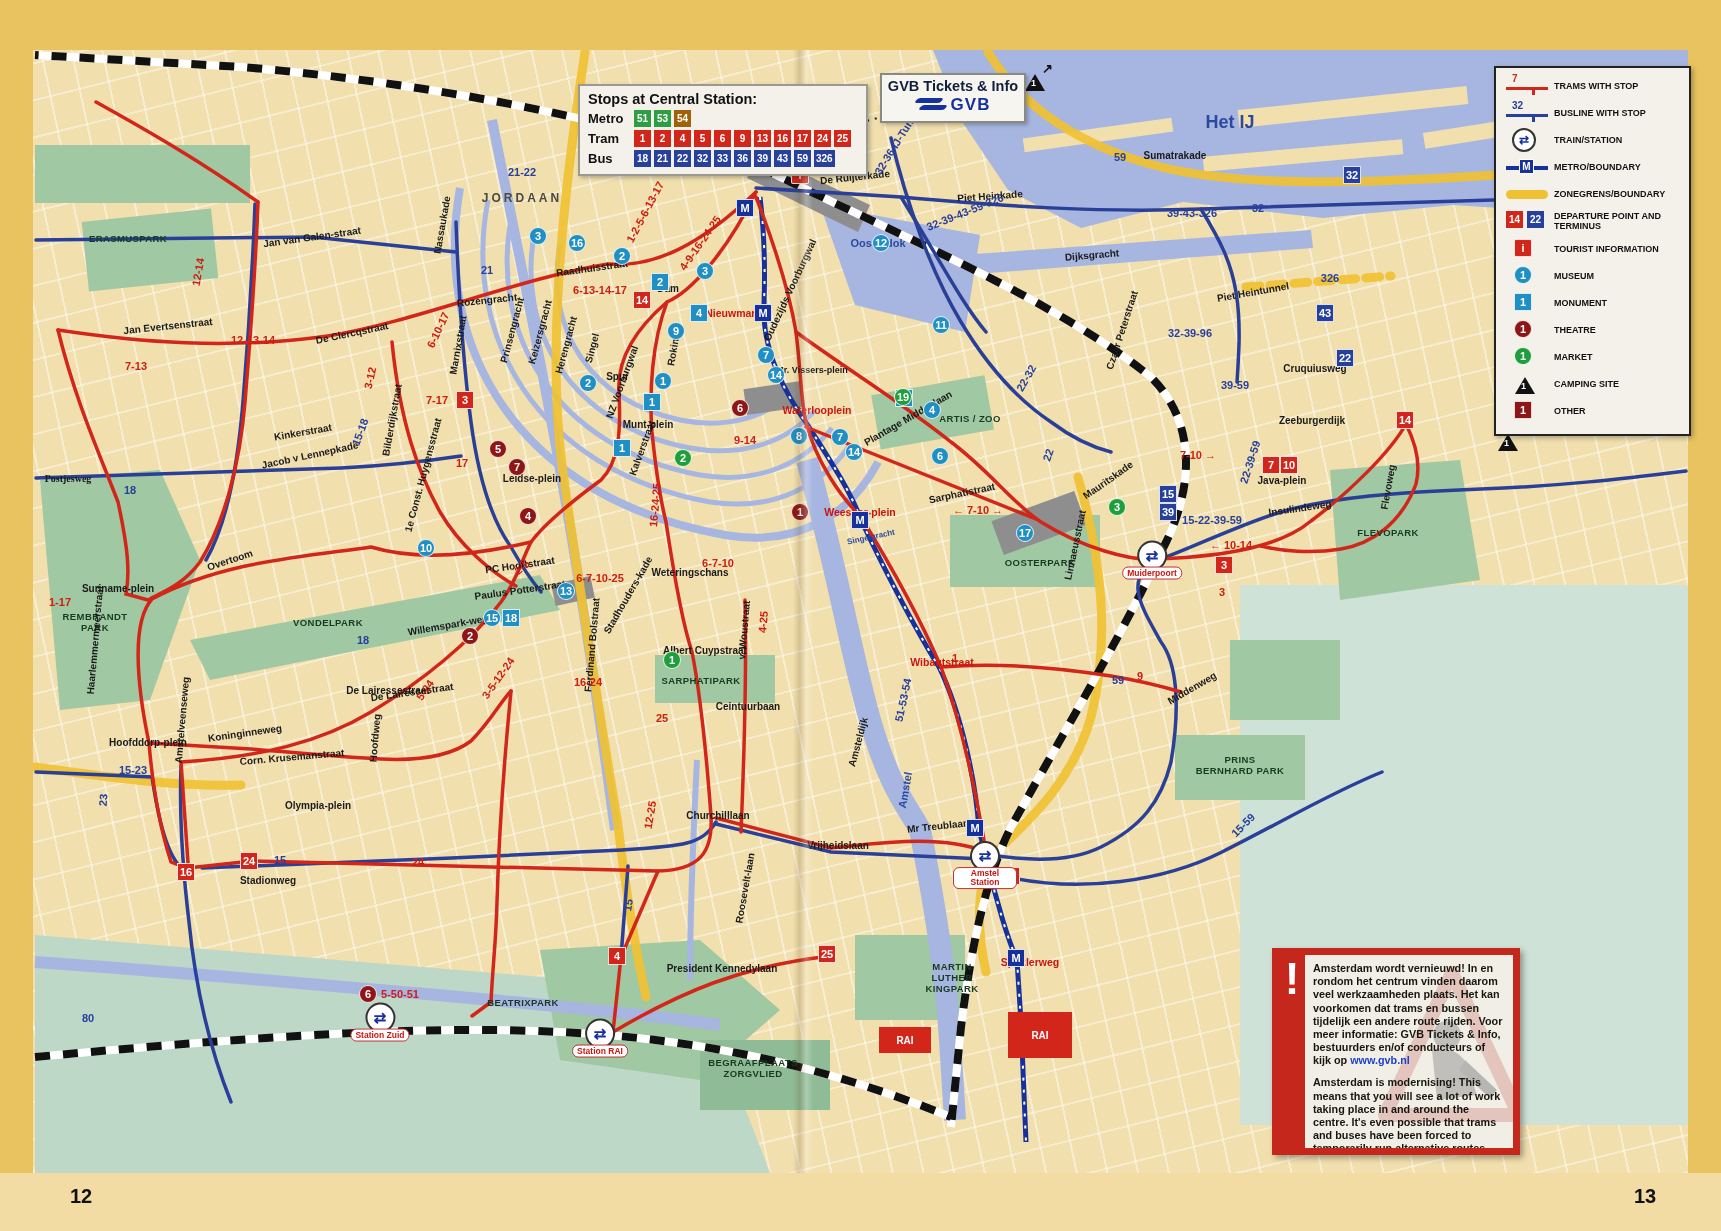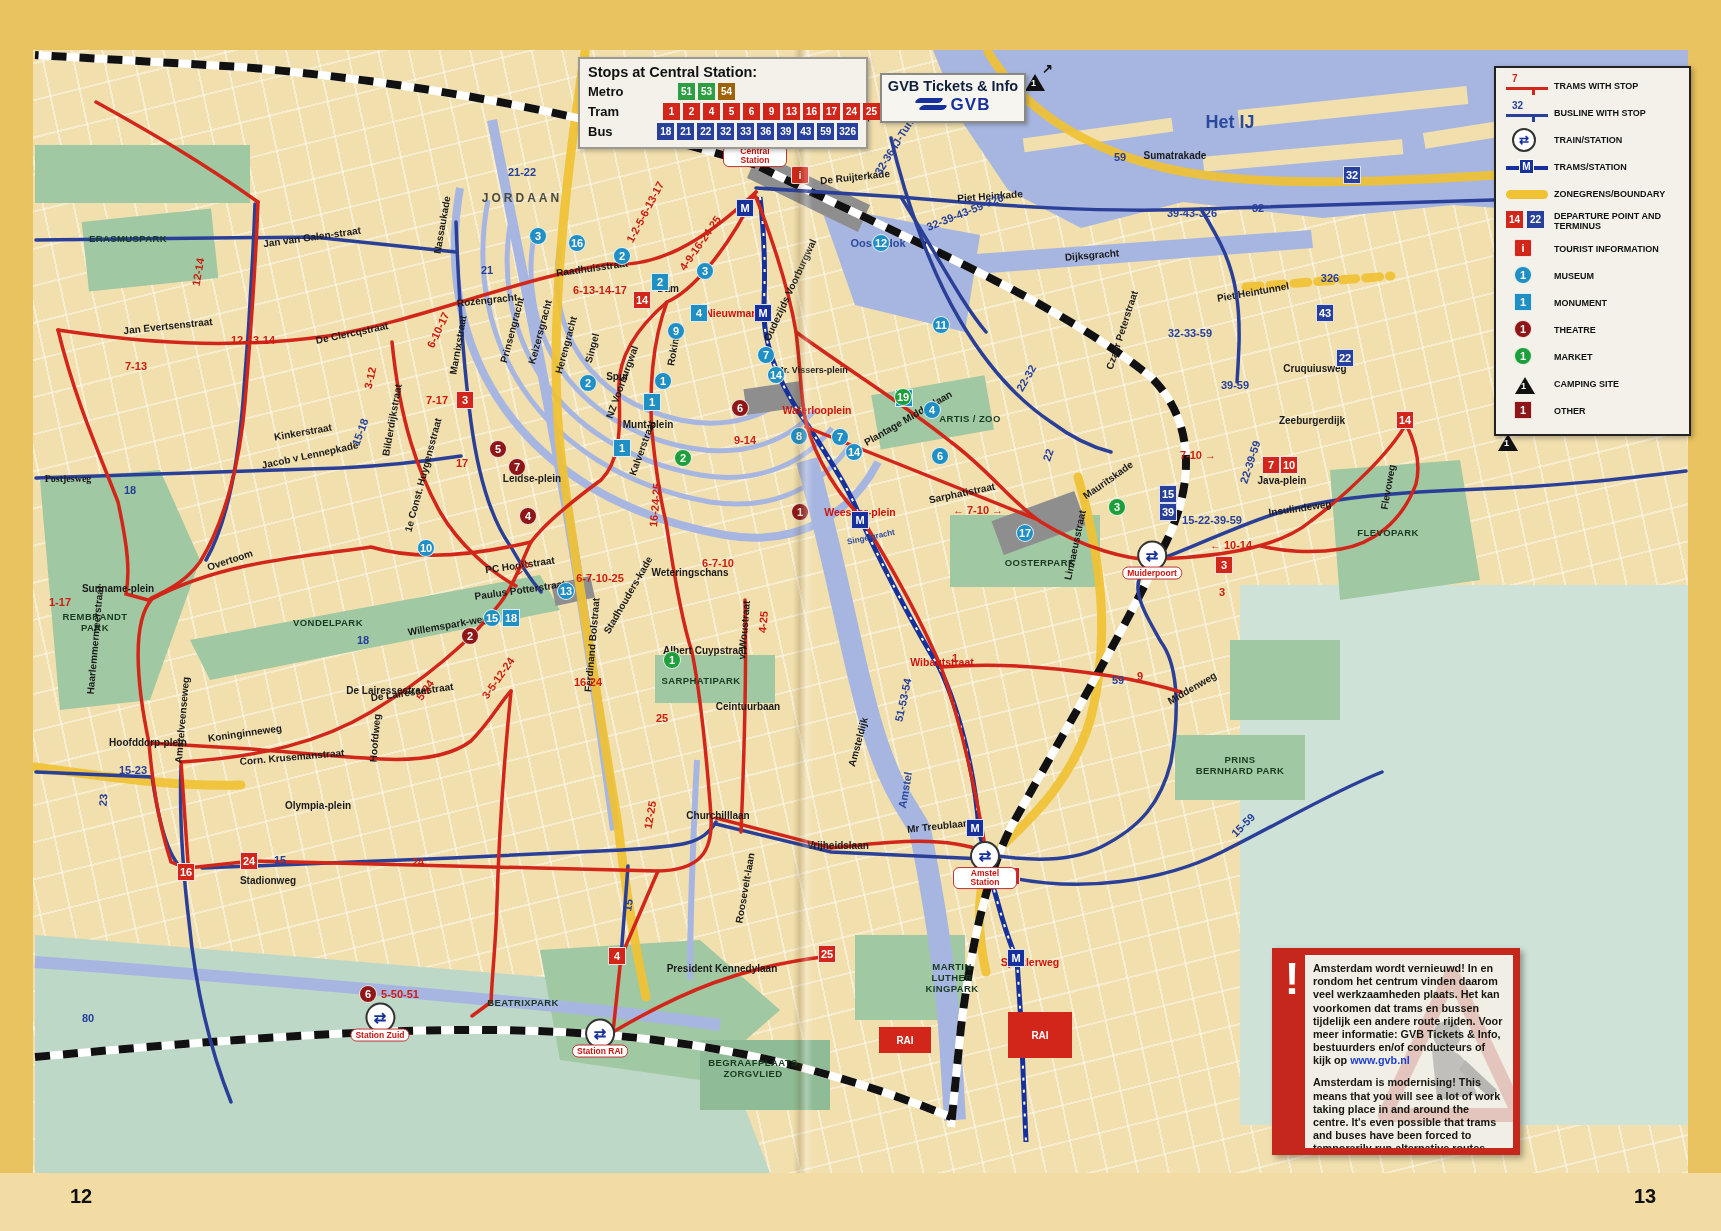--- a/index.html
+++ b/index.html
@@ -53,24 +53,24 @@
   .arr{position:absolute;left:20px;top:-10px;color:#111;font-size:13px;font-weight:bold;}
   
   .station{position:absolute;transform:translate(-50%,-50%);text-align:center;pointer-events:none;}
   .stn-circ{width:30px;height:30px;margin:0 auto;background:#fff;border:2px solid #333;border-radius:50%;
             display:flex;align-items:center;justify-content:center;color:#16309c;font-weight:bold;font-size:15px;}
   .stn-pill{margin-top:-4px;background:#fff;border:1px solid #b33;border-radius:6px;
             color:#cc1410;font-size:8.5px;font-weight:bold;line-height:1.05;padding:1px 4px;max-width:64px;white-space:normal;}
   .rai-block{position:absolute;transform:translate(-50%,-50%);background:#d2261a;color:#fff;
              display:flex;align-items:center;justify-content:center;font-size:10px;font-weight:bold;}
   
-  #stopsbox{position:absolute;left:578px;top:57px;width:290px;background:#f3f1ea;border:2px solid #9a9a92;
+  #stopsbox{position:absolute;left:578px;top:84px;width:290px;background:#f3f1ea;border:2px solid #9a9a92;
             box-shadow:2px 2px 4px rgba(0,0,0,.25);padding:5px 8px 7px 8px;}
   #stopsbox .sb-title{font-size:14.5px;font-weight:bold;color:#111;margin-bottom:3px;}
-  .stop-row{display:flex;align-items:center;margin-top:3px;gap:44px;}
+  .stop-row{display:flex;align-items:center;margin-top:3px;}
   .stop-label{width:46px;font-size:13px;font-weight:bold;color:#111;}
   .stop-badges{display:flex;gap:3px;}
   .badge-sq{min-width:17px;height:17px;padding:0 2px;display:flex;align-items:center;justify-content:center;
             color:#fff;font-size:10px;font-weight:bold;}
   
   #gvbbox{position:absolute;left:880px;top:73px;width:146px;height:50px;background:#f6f5f0;
           border:2px solid #8a8a82;box-shadow:2px 2px 4px rgba(0,0,0,.25);text-align:center;padding-top:3px;}
   #gvbbox .gvb-title{font-size:14.5px;font-weight:bold;color:#10203c;}
   .gvb-logo{display:flex;align-items:center;justify-content:center;gap:5px;margin-top:1px;}
   .waves{position:relative;width:30px;height:16px;}
@@ -369,21 +369,21 @@
         <div class="ml rb" style="left: 327px; top: 382px; transform: translate(-50%, -50%) rotate(-70deg);">15-18</div>
         <div class="ml rb" style="left: 100px; top: 720px; transform: translate(-50%, -50%) rotate(0deg);">15-23</div>
         <div class="ml rb" style="left: 70px; top: 750px; transform: translate(-50%, -50%) rotate(-85deg);">23</div>
         <div class="ml rb" style="left: 55px; top: 968px; transform: translate(-50%, -50%) rotate(0deg);">80</div>
         <div class="ml rb" style="left: 865px; top: 90px; transform: translate(-50%, -50%) rotate(-58deg);">32-36 IJ-Tunnel</div>
         <div class="ml rb" style="left: 932px; top: 162px; transform: translate(-50%, -50%) rotate(-22deg);">32-39-43-59-326</div>
         <div class="ml rb" style="left: 1159px; top: 163px; transform: translate(-50%, -50%) rotate(0deg);">39-43-326</div>
         <div class="ml rb" style="left: 1225px; top: 158px; transform: translate(-50%, -50%) rotate(0deg);">32</div>
         <div class="ml rb" style="left: 1087px; top: 107px; transform: translate(-50%, -50%) rotate(0deg);">59</div>
         <div class="ml rb" style="left: 1297px; top: 228px; transform: translate(-50%, -50%) rotate(0deg);">326</div>
-        <div class="ml rb" style="left: 1157px; top: 283px; transform: translate(-50%, -50%) rotate(0deg);">32-33-59</div>
+        <div class="ml rb" style="left: 1157px; top: 283px; transform: translate(-50%, -50%) rotate(0deg);">32-39-96</div>
         <div class="ml rb" style="left: 1202px; top: 335px; transform: translate(-50%, -50%) rotate(0deg);">39-59</div>
         <div class="ml rb" style="left: 993px; top: 328px; transform: translate(-50%, -50%) rotate(-60deg);">22-32</div>
         <div class="ml rb" style="left: 1179px; top: 470px; transform: translate(-50%, -50%) rotate(0deg);">15-22-39-59</div>
         <div class="ml rb" style="left: 1217px; top: 412px; transform: translate(-50%, -50%) rotate(-72deg);">22-39-59</div>
         <div class="ml rb" style="left: 870px; top: 650px; transform: translate(-50%, -50%) rotate(-78deg);">51-53-54</div>
         <div class="ml rb" style="left: 1085px; top: 630px; transform: translate(-50%, -50%) rotate(0deg);">59</div>
         <div class="ml rb" style="left: 1210px; top: 775px; transform: translate(-50%, -50%) rotate(-45deg);">15-59</div>
         <div class="ml rb" style="left: 247px; top: 810px; transform: translate(-50%, -50%) rotate(0deg);">15</div>
         <div class="ml rb" style="left: 595px; top: 855px; transform: translate(-50%, -50%) rotate(-80deg);">15</div>
         <div class="ml rb" style="left: 1015px; top: 405px; transform: translate(-50%, -50%) rotate(-70deg);">22</div>
@@ -566,21 +566,21 @@
         <div class="lg-glyph">
           <span class="lg-train">⇄</span>
         </div>
         <div class="lg-label">TRAIN/STATION</div>
       </div>
       <div class="lg-row">
         <div class="lg-glyph">
           <span class="lg-metroline"></span>
           <span class="lg-m">M</span>
         </div>
-        <div class="lg-label">TRAMS/STATION</div>
+        <div class="lg-label">METRO/BOUNDARY</div>
       </div>
       <div class="lg-row">
         <div class="lg-glyph">
           <span class="lg-zone"></span>
         </div>
         <div class="lg-label">ZONEGRENS/BOUNDARY</div>
       </div>
       <div class="lg-row">
         <div class="lg-glyph">
           <span class="lg-two">

